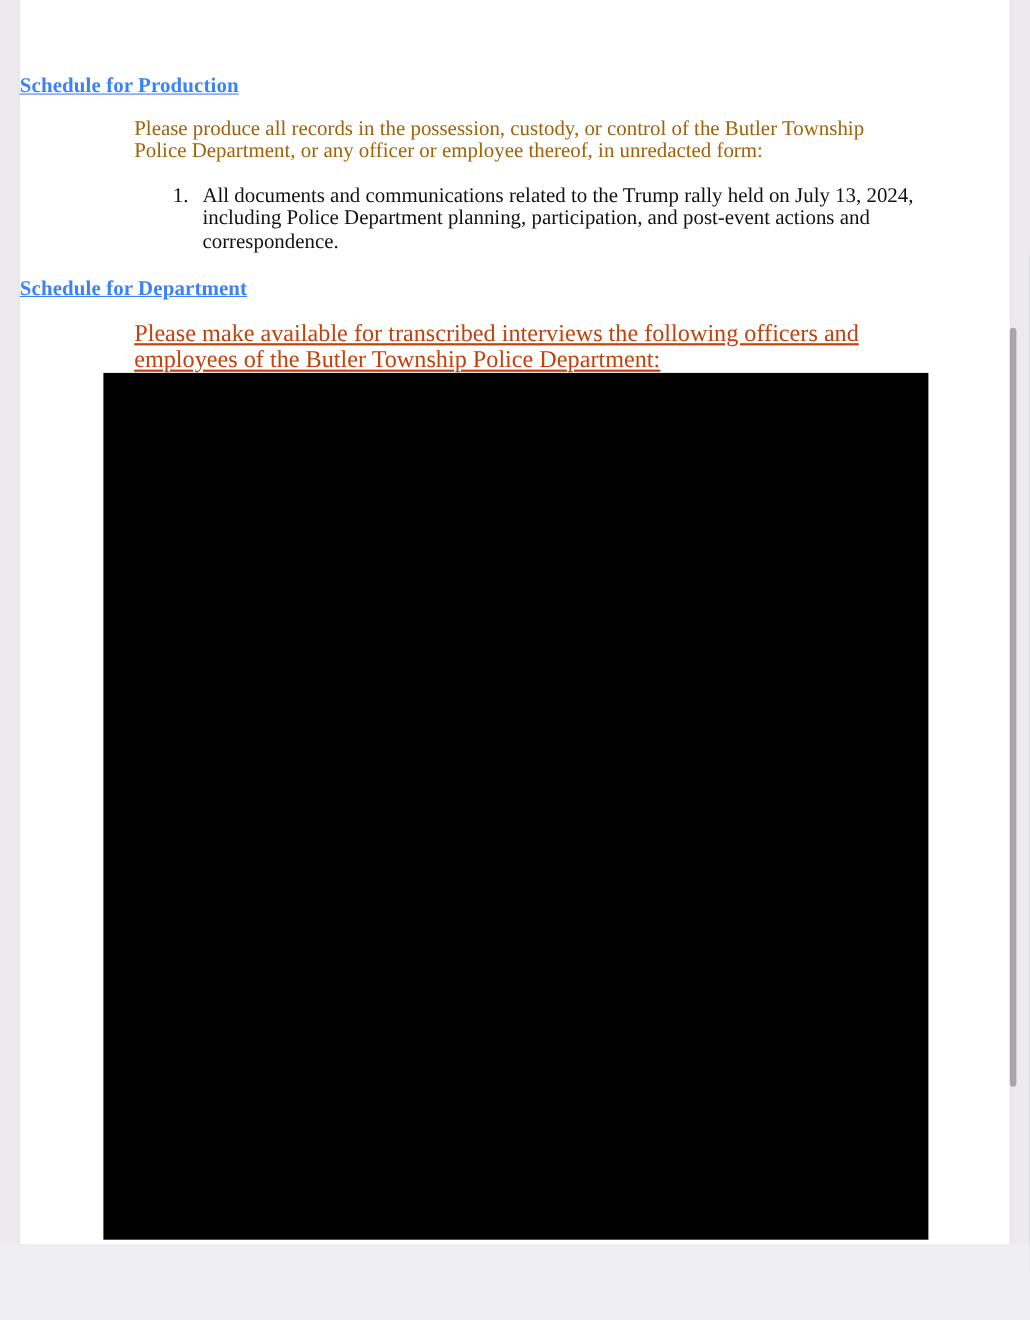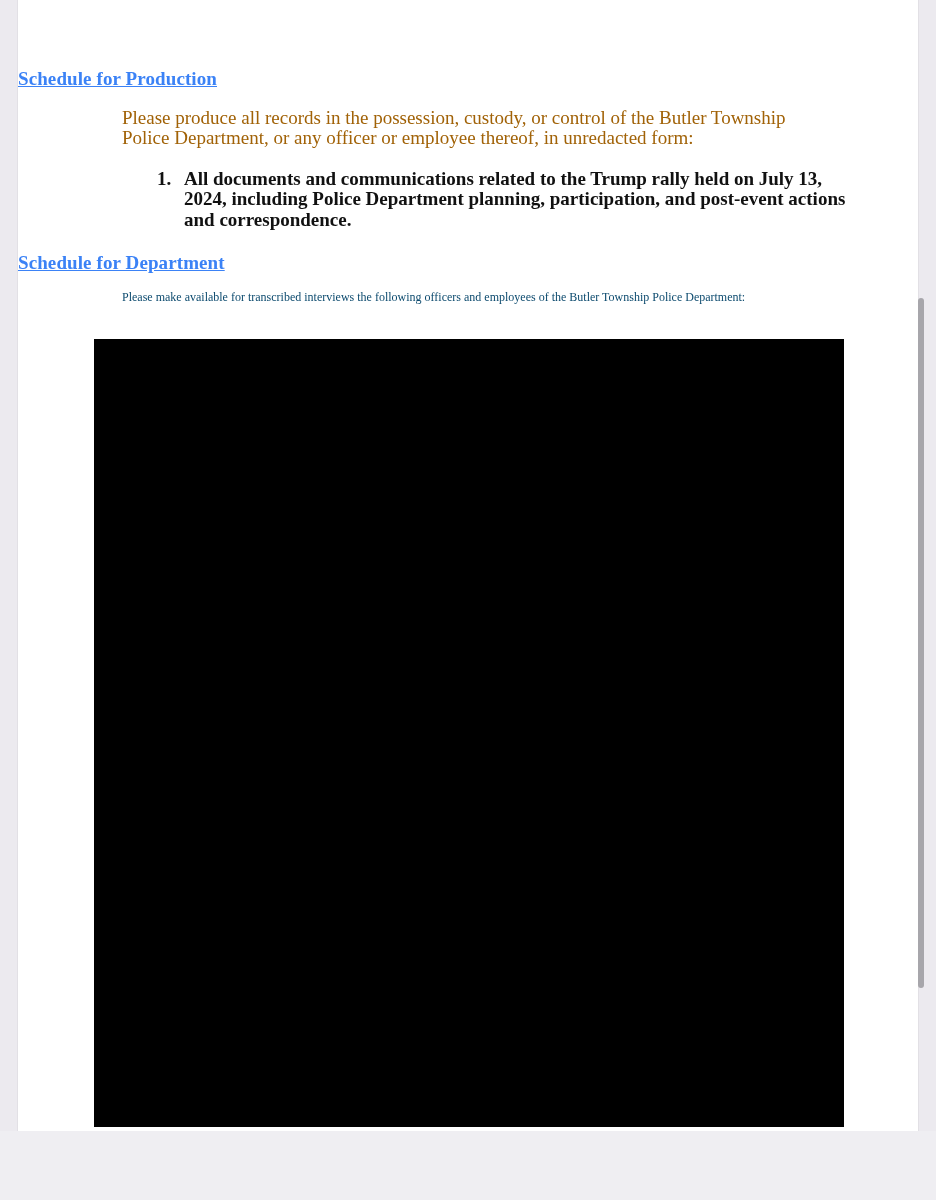--- a/index.html
+++ b/index.html
@@ -78,38 +78,38 @@
     width: 670px;
     top: 169px;
     margin: 0;
     padding: 0 0 0 30px;
     font-size: 19px;
     line-height: 1.07;
     color: #111;
   }
   .numbered-list li {
     padding-left: 8px;
-    font-weight: bold;
   }
 
   .heading-2 {
     position: absolute;
     left: 0;
     right: 0;
     top: 252px;
   }
 
   .para-2 {
     position: absolute;
     left: 104px;
     width: 690px;
     top: 291px;
-    font-size: 12px;
+    font-size: 22px;
     line-height: 1.07;
-    color: #0c4a6e;
+    color: #c2410c;
+    text-decoration: underline;
   }
 
   .redaction-block {
     position: absolute;
     left: 76px;
     top: 339px;
     width: 750px;
     height: 788px;
     background: #000000;
   }

